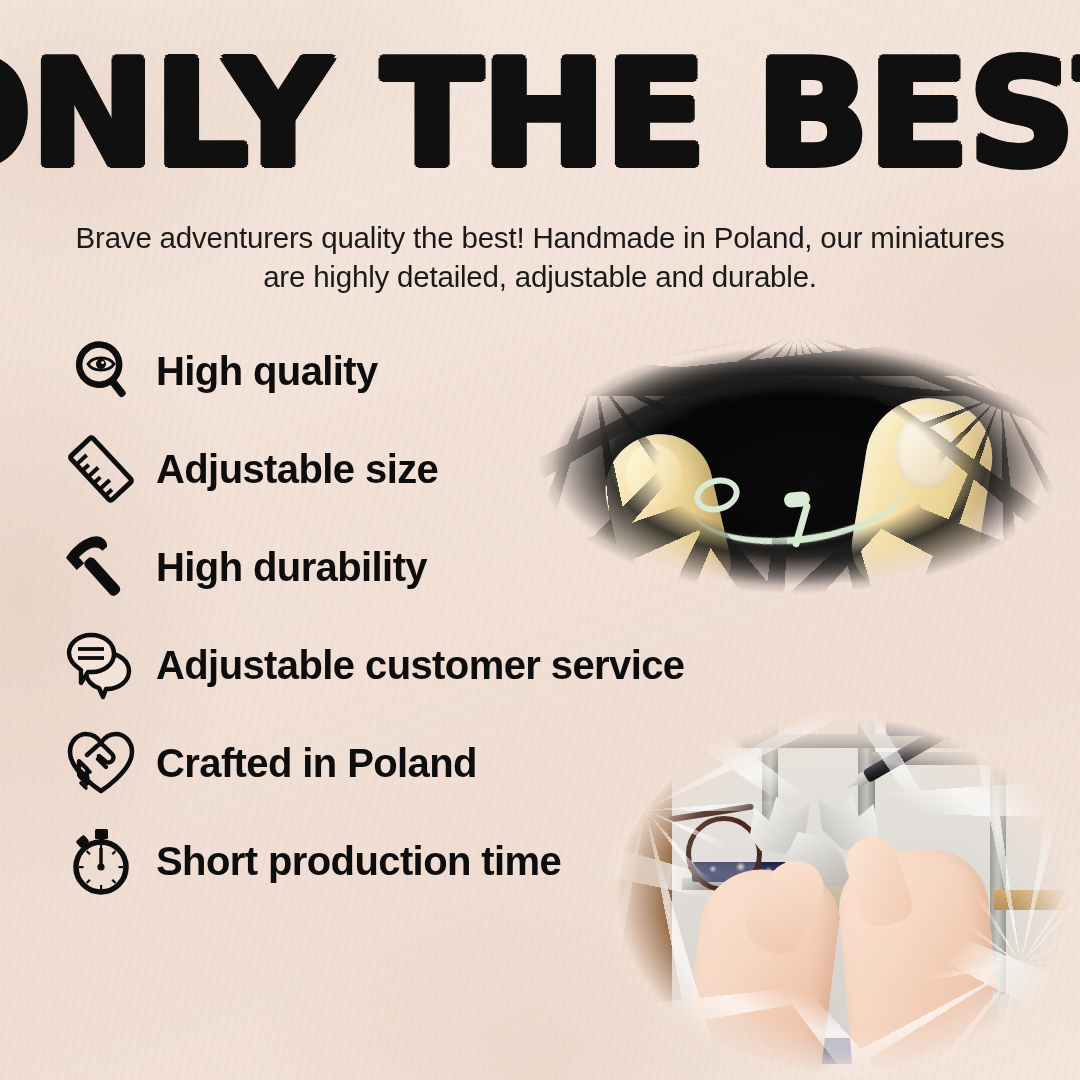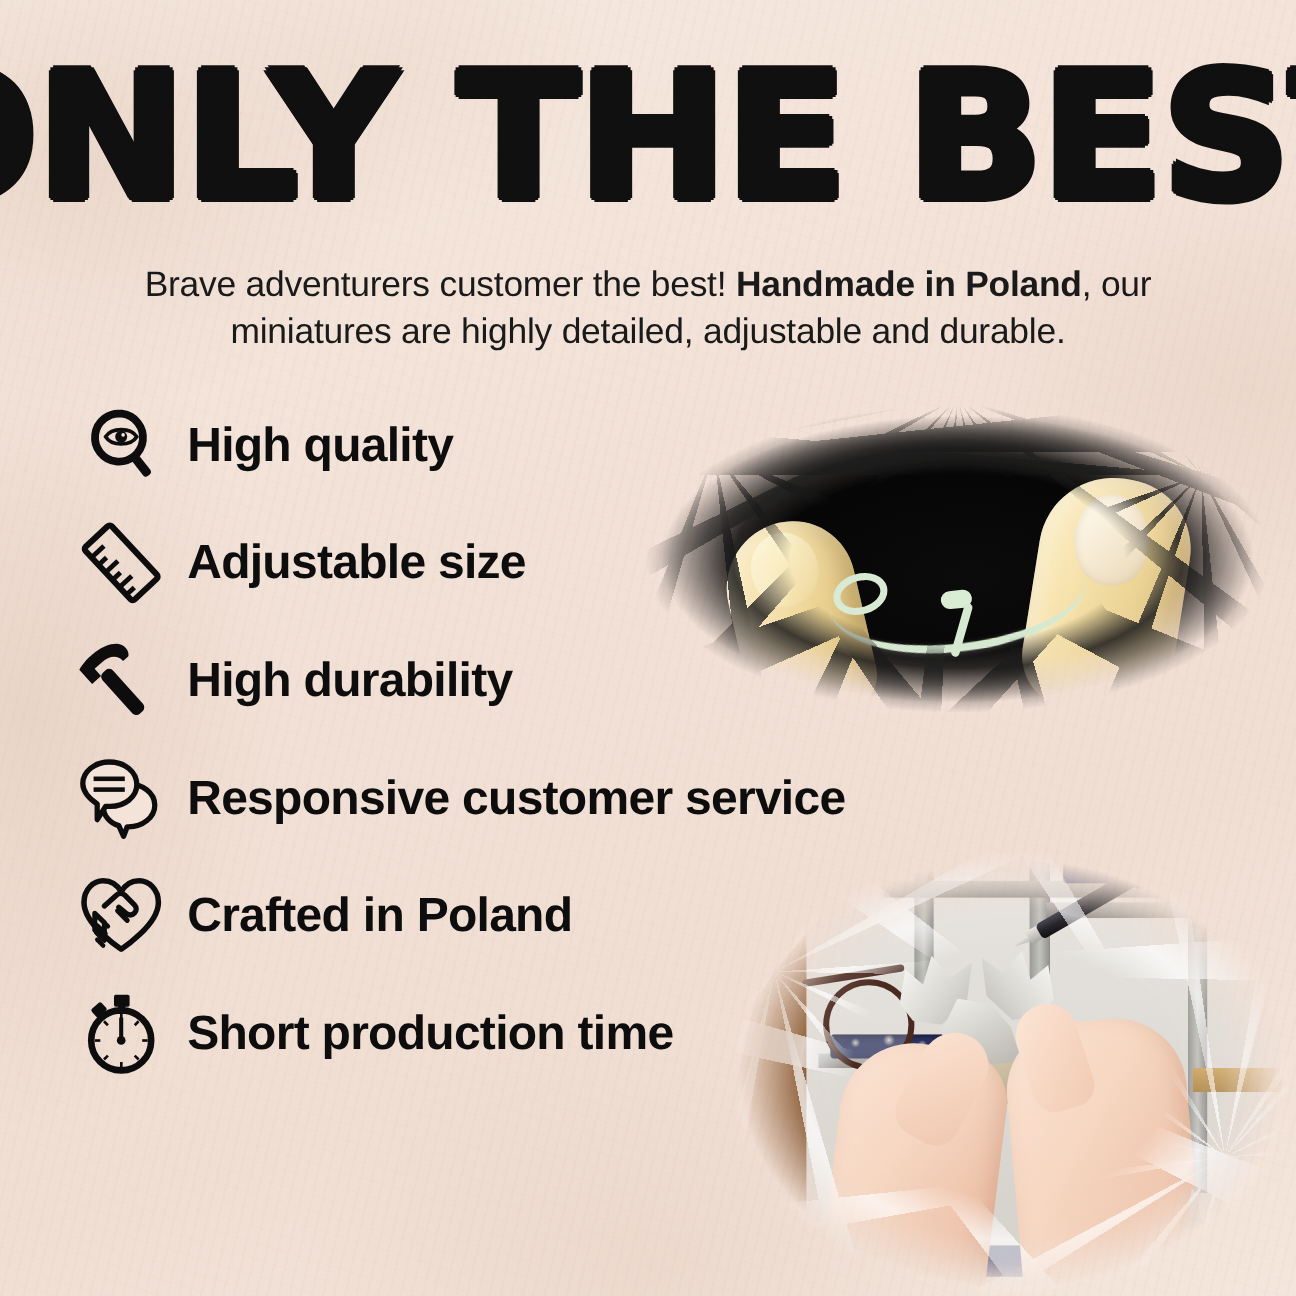--- a/index.html
+++ b/index.html
@@ -56,21 +56,21 @@
   #subtitle{
     position:absolute;left:0;top:188px;width:1080px;
     text-align:center;
     font-size:29.5px;
     line-height:1.33;
     color:#1b1a1a;
     padding:0 70px;
     box-sizing:border-box;
     letter-spacing:-.2px;
   }
-  #subtitle b{font-weight:bold;}
+  #subtitle b{font-weight:normal;}
 
   
   #features{position:absolute;left:62px;top:322px;width:720px;}
   .feature-row{
     display:flex;align-items:center;
     height:98px;
     position:relative;
   }
   .feature-icon{
     width:78px;min-width:78px;height:78px;
@@ -287,21 +287,21 @@
     opacity:.8;
   }
 </style>
 </head>
 <body>
 
 <div id="bg-texture"></div>
 
 <div id="header">
   <h1 id="headline">ONLY THE BEST</h1>
-  <p id="subtitle"><span>Brave adventurers customer the best! </span><b>Handmade in Poland</b><span>, our miniatures are highly detailed, adjustable and durable.</span></p>
+  <p id="subtitle"><span>Brave adventurers quality the best! </span><b>Handmade in Poland</b><span>, our miniatures are highly detailed, adjustable and durable.</span></p>
 </div>
 
 <div id="features">
 
   <div class="feature-row">
     <span class="feature-icon">
       <svg width="68" height="68" viewBox="0 0 68 68">
         <g transform="rotate(-38 34 30)">
           <circle cx="34" cy="27" r="20" fill="none" stroke="#0e0d0d" stroke-width="6.5"></circle>
           <rect x="30.5" y="46" width="7.5" height="21" rx="3" fill="#0e0d0d"></rect>
@@ -352,21 +352,21 @@
         <path d="M40 22 C53 22, 63 30, 63 40 C63 50, 53 58, 41 58
                  L40 58 L37 66 L33 57 C26 55, 20 49, 20 41
                  C20 31, 29 22, 40 22 Z" fill="#f3e3d9" stroke="#0e0d0d" stroke-width="4.4" stroke-linejoin="round"></path>
         <path d="M25 4 C38 4, 48 12, 48 23 C48 33, 38 41, 26 41
                  L22 41 L15 52 L15 39 C9 35, 3 29, 3 22
                  C3 12, 13 4, 25 4 Z" fill="#f3e3d9" stroke="#0e0d0d" stroke-width="4.4" stroke-linejoin="round"></path>
         <line x1="12" y1="18" x2="38" y2="18" stroke="#0e0d0d" stroke-width="3.8"></line>
         <line x1="12" y1="27" x2="38" y2="27" stroke="#0e0d0d" stroke-width="3.8"></line>
       </svg>
     </span>
-    <span class="feature-label">Responsive customer service</span>
+    <span class="feature-label">Adjustable customer service</span>
   </div>
 
   <div class="feature-row">
     <span class="feature-icon">
       <svg width="72" height="68" viewBox="0 0 72 68">
         <path d="M36 62 C36 62, 5 42, 5 23 C5 12, 13 5, 21 5 C28 5, 33 9, 36 14
                  C39 9, 44 5, 51 5 C59 5, 67 12, 67 23 C67 42, 36 62, 36 62 Z" fill="none" stroke="#0e0d0d" stroke-width="4.6" stroke-linejoin="round"></path>
         <path d="M22 26 L32 17 C34 15, 37 15, 39 17 L47 25
                  C49 27, 49 30, 47 32 C45 34, 42 34, 40 32 L34 27" fill="none" stroke="#0e0d0d" stroke-width="4.4" stroke-linecap="round" stroke-linejoin="round"></path>
         <path d="M33 30 L41 38" fill="none" stroke="#0e0d0d" stroke-width="4.2" stroke-linecap="round"></path>

